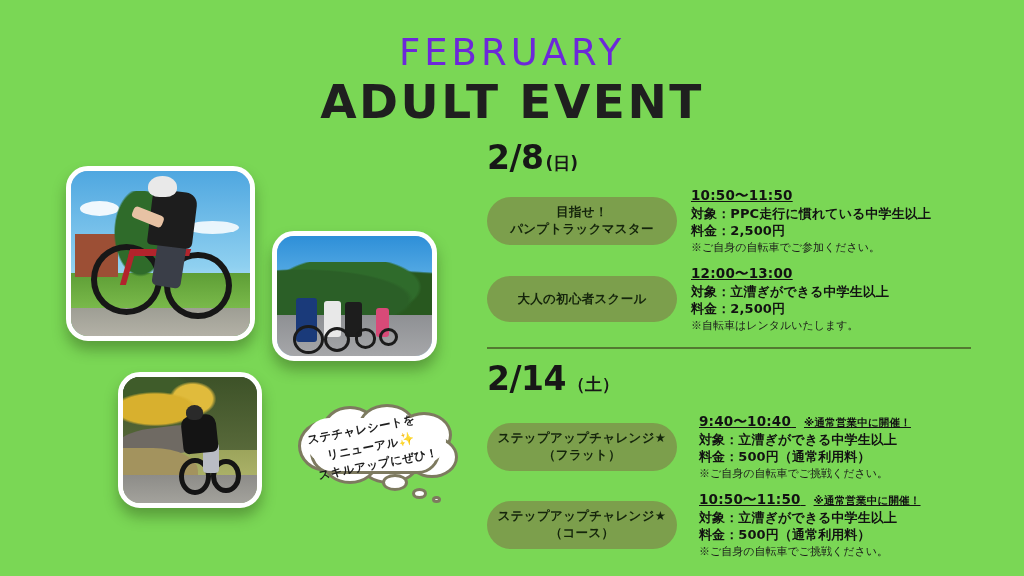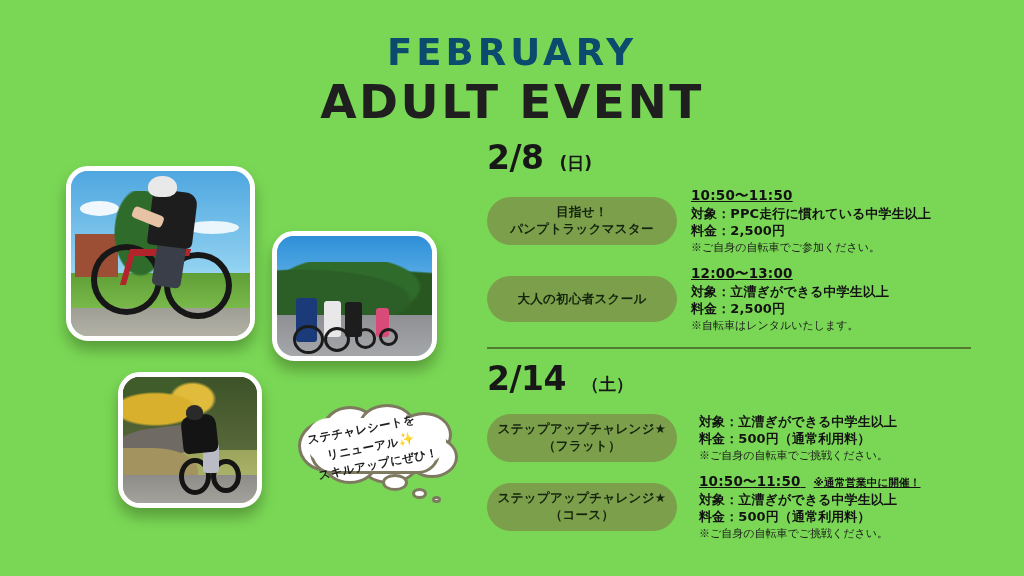--- a/index.html
+++ b/index.html
@@ -10,22 +10,22 @@
     position:relative;
   }
   .poster { position:absolute; inset:0; }
 
   
   .title-block{
     position:absolute; left:0; right:0; top:34px;
     text-align:center;
   }
   .title-month{
-    font-size:37px; letter-spacing:4px; color:#0c4a6e;
-    font-weight:700; line-height:1.05;
+    font-size:37px; letter-spacing:4px; color:#6d28d9;
+    font-weight:400; line-height:1.05;
     font-family:"DejaVu Sans","Liberation Sans",sans-serif;
   }
   .title-main{
     font-size:47px; letter-spacing:2.5px; color:#1F1F1F;
     font-weight:bold; line-height:1.08; margin-top:4px;
     font-family:"DejaVu Sans","Liberation Sans",sans-serif;
   }
 
   
   .photo{
@@ -132,21 +132,21 @@
   .bubble-text .l3{ padding-left:4px; }
   .spark{ color:#F2B733; font-size:13px; }
   .tail{ position:absolute; background:#fff; border:3px solid #7d7a5f; border-radius:50%; }
   .tail1{ left:86px; top:70px; width:26px; height:17px; }
   .tail2{ left:116px; top:84px; width:15px; height:11px; }
   .tail3{ left:136px; top:92px; width:9px; height:7px; }
 
   
   .schedule{ position:absolute; left:487px; top:138px; width:500px; }
 
-  .date-line{ display:flex; align-items:baseline; gap:16px; }
+  .date-line{ display:flex; align-items:baseline; gap:2px; }
   .date-num{
     font-size:33px; font-weight:bold; color:#171717; letter-spacing:-.5px;
     font-family:"DejaVu Sans","Liberation Sans",sans-serif;
   }
   .date-dow{
     font-size:17px; font-weight:bold; color:#171717;
     font-family:"DejaVu Sans","Liberation Sans",sans-serif;
   }
 
   .event{ display:flex; align-items:center; gap:14px; margin-top:10px; }
@@ -302,20 +302,24 @@
       </div>
 
       <div class="event">
         <div class="pill">
           <span>
             <span>ステップアップチャレンジ★</span><br>
             <span>（フラット）</span>
           </span>
         </div>
         <div class="details">
+          <div class="d-time">
+            <span>9:40〜10:40</span>
+            <span class="note">※通常営業中に開催！</span>
+          </div>
           <div class="d-row">対象：立漕ぎができる中学生以上</div>
           <div class="d-row">料金：500円（通常利用料）</div>
           <div class="d-small">※ご自身の自転車でご挑戦ください。</div>
         </div>
       </div>
 
       <div class="event">
         <div class="pill">
           <span>
             <span>ステップアップチャレンジ★</span><br>

